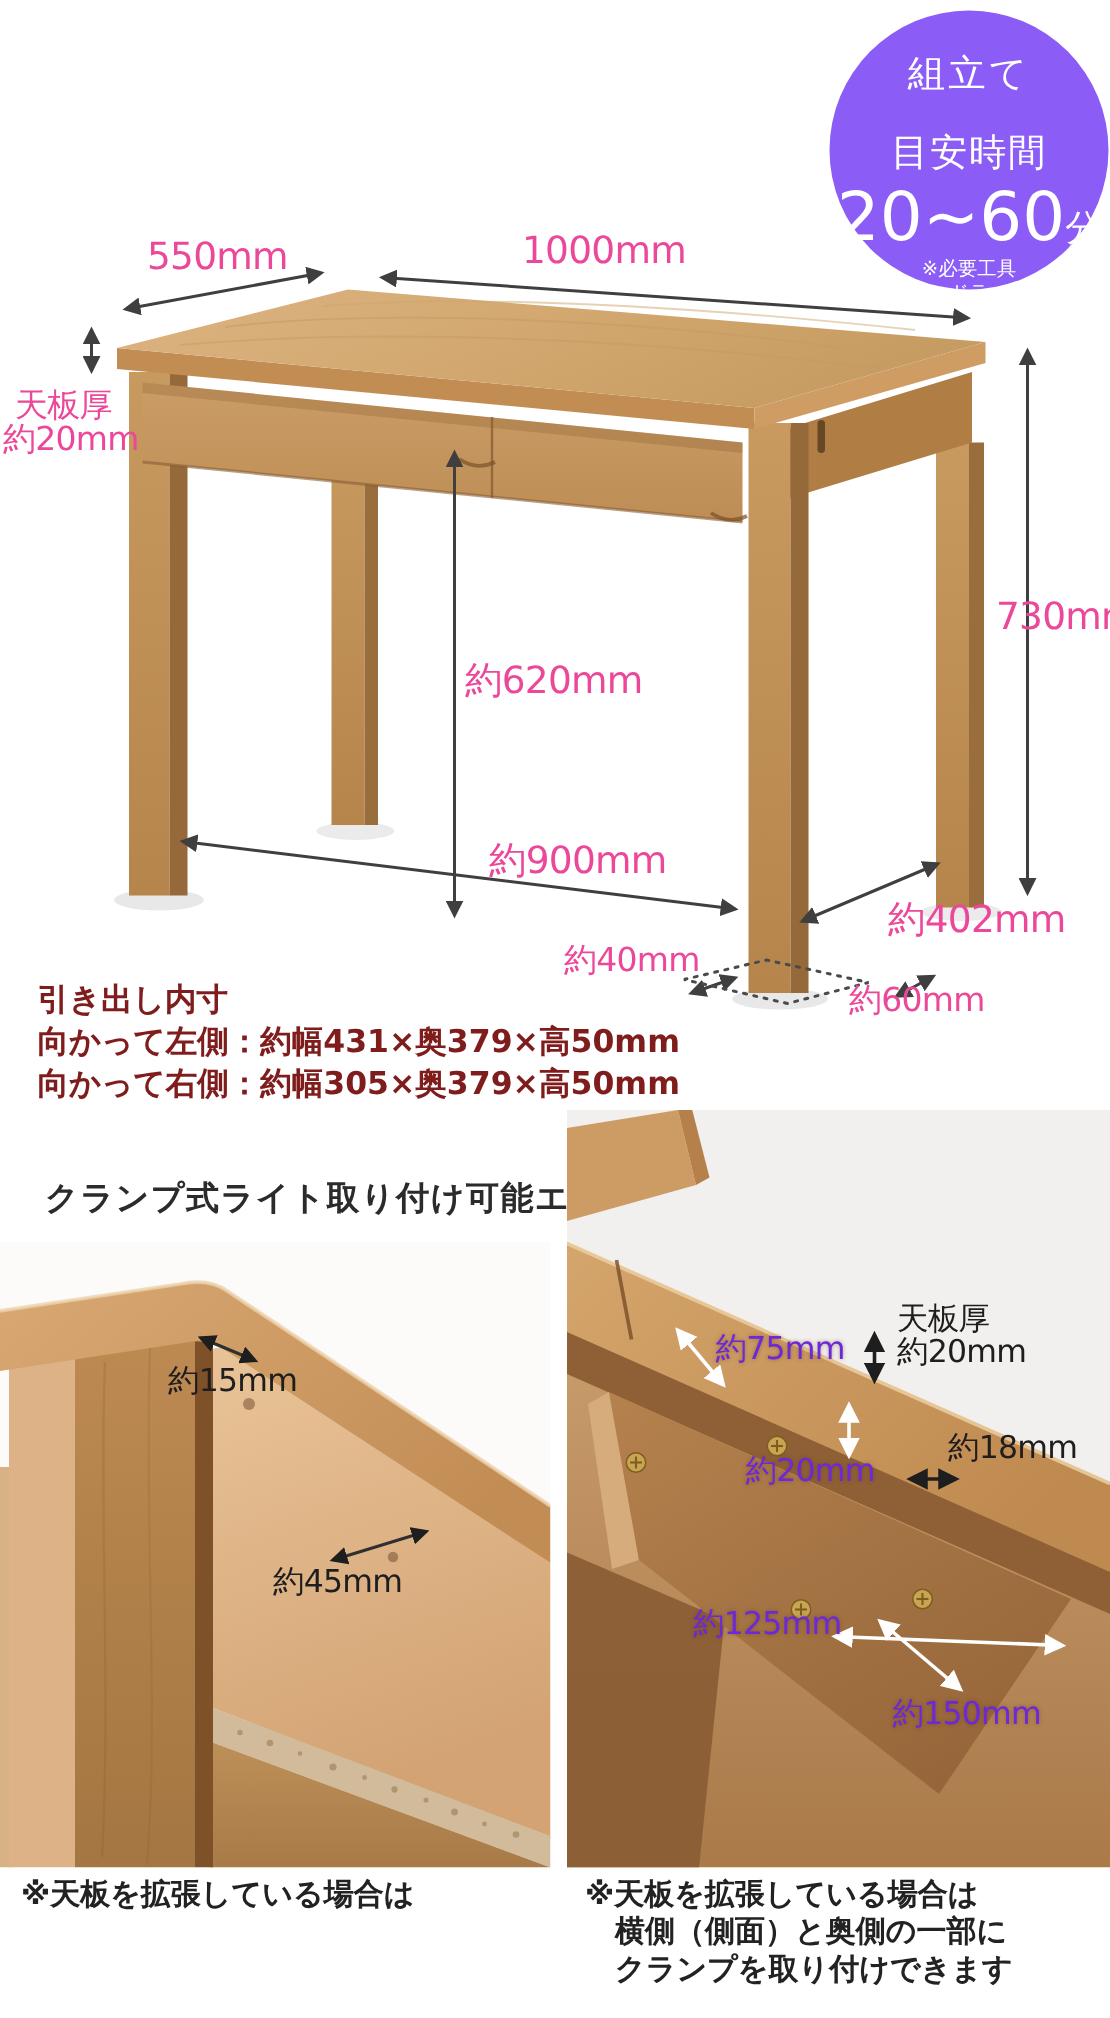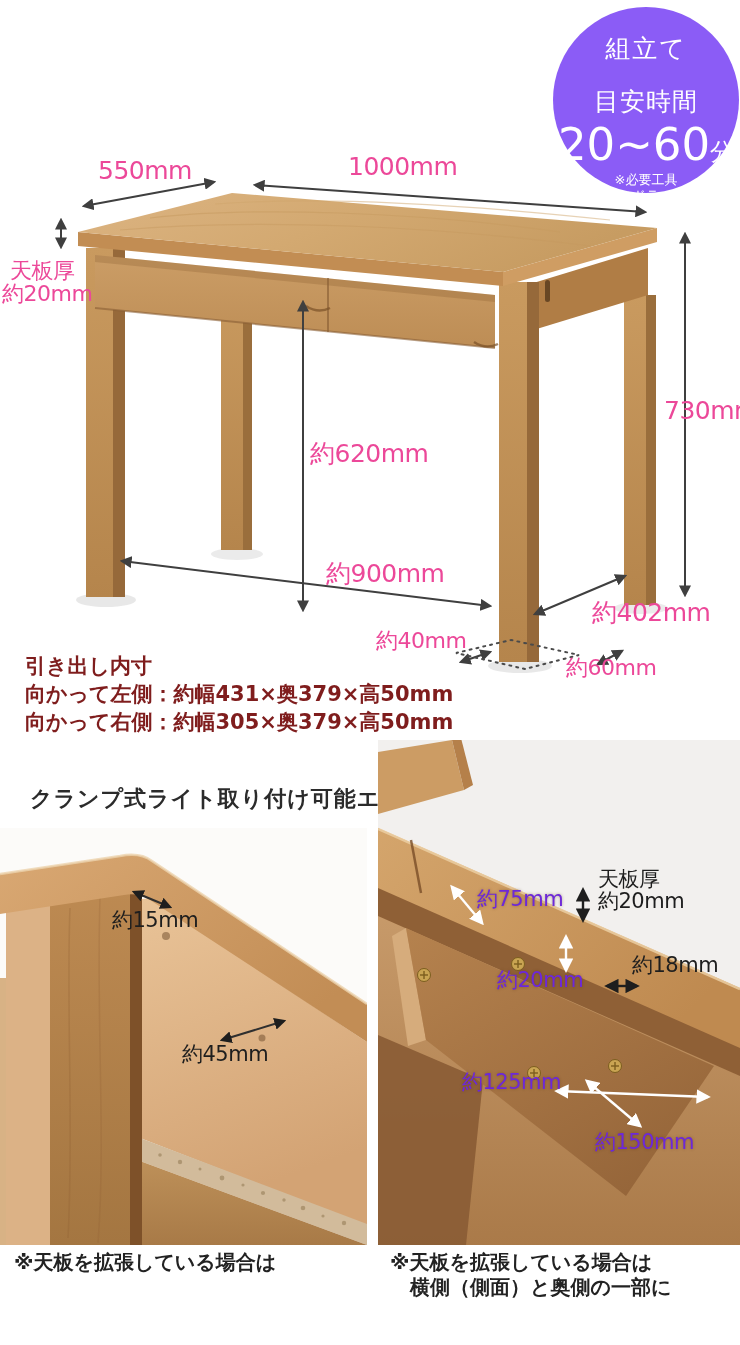--- a/index.html
+++ b/index.html
@@ -293,15 +293,16 @@
   <div class="lbl plabel dark" style="left:632px;top:954px">約18mm</div>
   <div class="lbl plabel white" style="left:462px;top:1071px">約125mm</div>
   <div class="lbl plabel white" style="left:595px;top:1131px">約150mm</div>
 
   <div class="caption" style="left:14px;top:1250px">
     <div>※天板を拡張している場合は</div>
   </div>
   <div class="caption" style="left:390px;top:1250px">
     <div>※天板を拡張している場合は</div>
     <div class="ind">横側（側面）と奥側の一部に</div>
+    <div class="ind">クランプを取り付けできます</div>
   </div>
 
 </div>
 
 </body></html>

